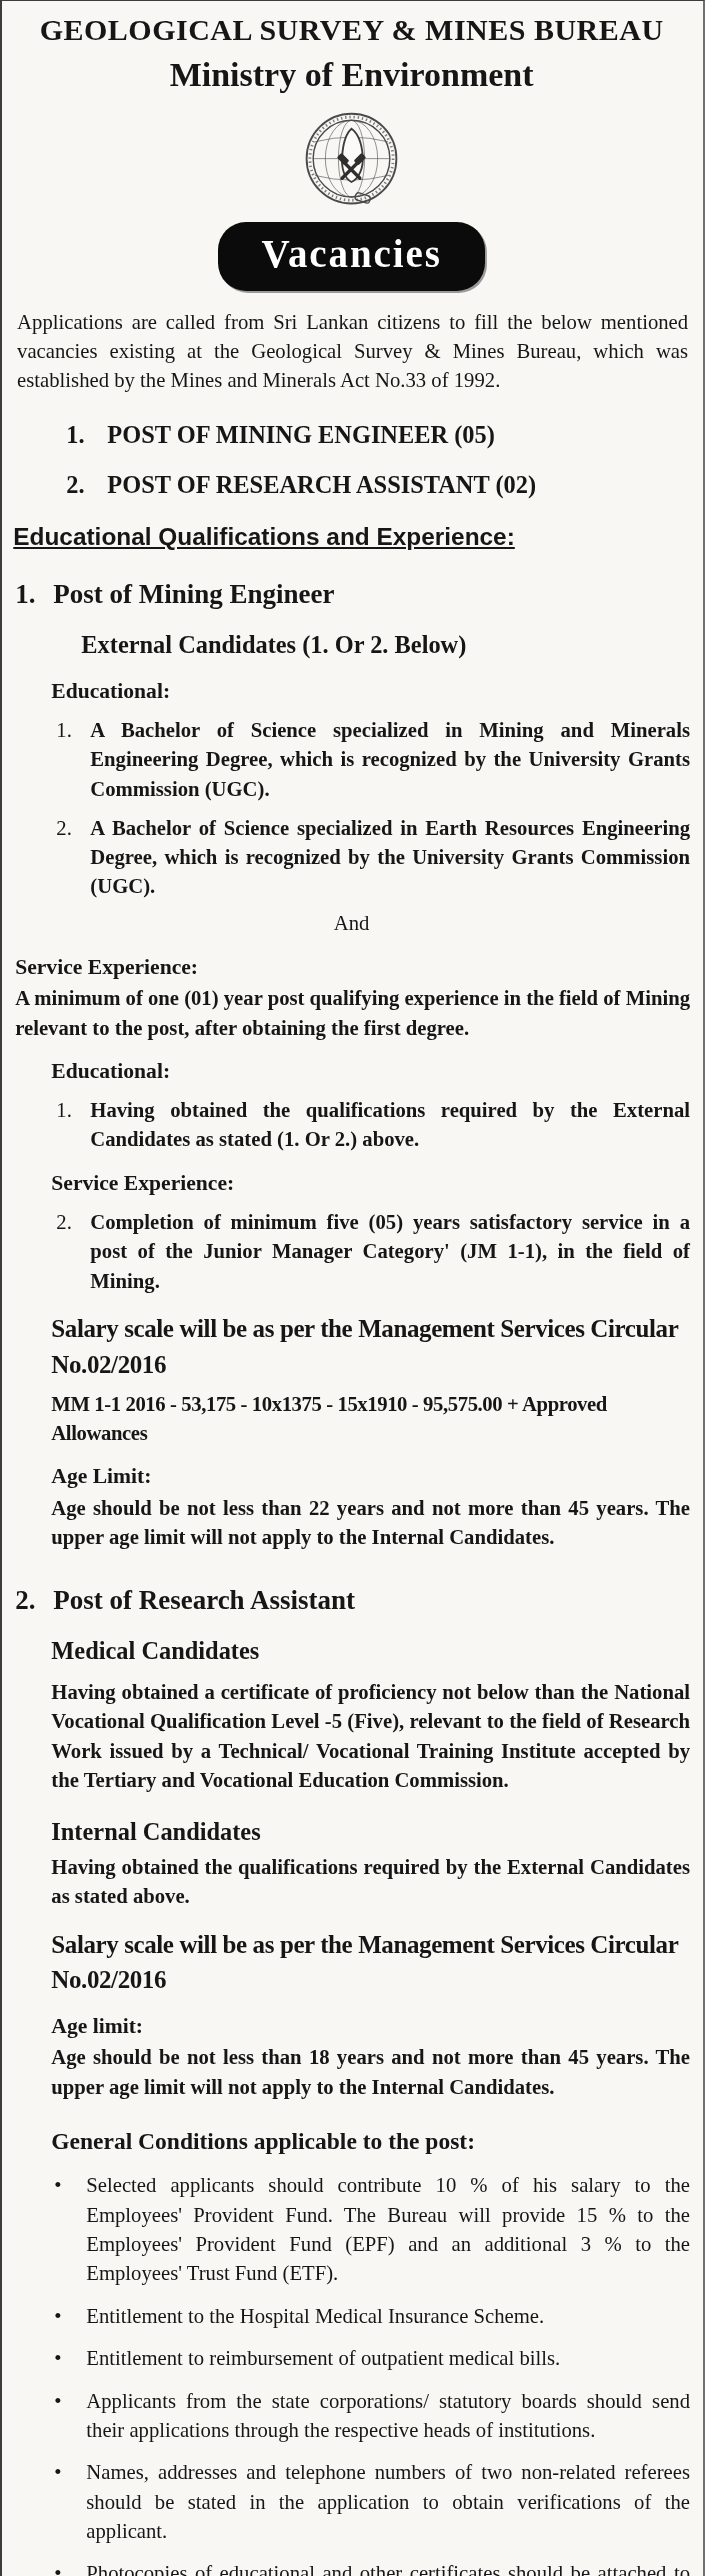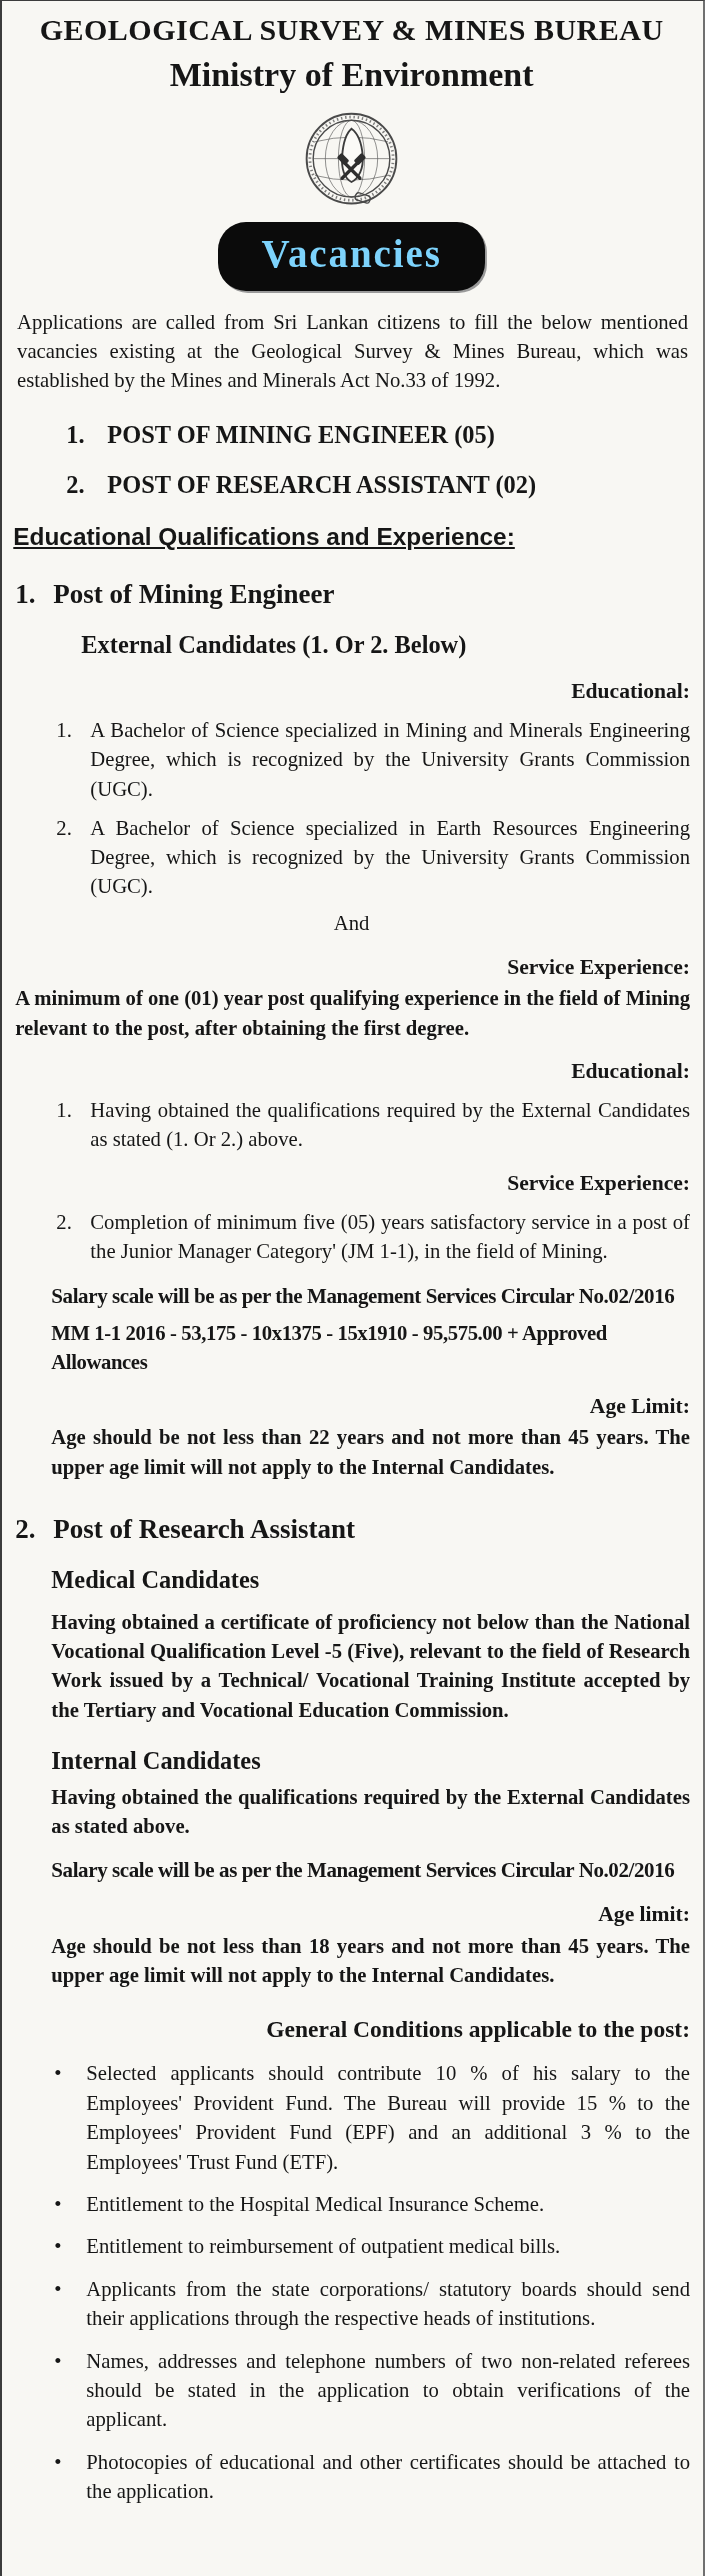--- a/index.html
+++ b/index.html
@@ -19,21 +19,21 @@
   .justify { text-align:justify; text-justify:inter-word; }
 
   .org-title { font-size:30px; font-weight:bold; line-height:1.2; letter-spacing:0.5px; margin-top:3.8px; }
   .ministry  { font-size:34px; font-weight:bold; line-height:1.25; margin-top:5.6px; }
 
   .logo-wrap { margin:11.3px auto 3.8px; width:101px; height:105px; }
   .logo-wrap svg { display:block; }
 
   .banner-row { text-align:center; margin:9.4px 0 17px; }
   .banner {
-    display:inline-block; background:#0b0b0b; color:#7dd3fc;
+    display:inline-block; background:#0b0b0b; color:#ffffff;
     border-radius:28px; padding:3.8px 43px 9.4px;
     font-size:39px; font-weight:bold; letter-spacing:1.9px;
     box-shadow:1.9px 1.9px 0 #9a9a9a;
   }
 
   .intro { margin:5.6px 1.9px 0 3.8px; }
 
   .post-list { margin:22.6px 0 0 53px; }
   .post-item { display:flex; font-weight:bold; font-size:24.4px; margin-bottom:15px; }
   .post-item .num { width:41px; flex:none; }
@@ -43,33 +43,33 @@
     font-size:24.4px; font-weight:bold; text-decoration:underline;
     margin:17px 0 0 0;
   }
 
   .sec-heading { display:flex; font-size:27px; font-weight:bold; margin:20.7px 0 0 1.9px; }
   .sec-heading .num { width:38px; flex:none; }
 
   .sub-heading { font-size:24.4px; font-weight:bold; margin:15px 0 0 68px; }
   .sub-heading.flush { margin-left:38px; }
 
-  .label { font-size:21.6px; font-weight:bold; margin:13px 0 0 38px;text-align:right; }
+  .label { font-size:21.6px; font-weight:bold; margin:13px 0 0 38px; }
 
   .olist { margin:9.4px 0 0 0; }
   .oitem { display:flex; margin:9.4px 0 0 43px; }
   .oitem .num { width:34px; flex:none; }
-  .oitem .txt { flex:1; text-align:justify; }
+  .oitem .txt { flex:1; text-align:justify;font-weight:bold; }
 
   .conj { text-align:center; margin-top:7.5px; }
 
   .body-par { margin:1.9px 0 0 38px; text-align:justify;font-weight:bold; }
   .body-par.flush { margin-left:1.9px; }
 
-  .salary-head { font-size:21px; font-weight:bold; letter-spacing:-0.4px; margin:15px 0 0 38px; }
+  .salary-head { font-size:25px; font-weight:bold; letter-spacing:-0.4px; margin:15px 0 0 38px; }
   .salary-line { font-size:20.7px; font-weight:bold; letter-spacing:-0.4px; margin:7.5px 0 0 38px; }
 
   .blist { margin:5.6px 0 0 0; }
   .bitem { display:flex; margin:13px 0 0 41px; }
   .bitem .marker { width:32px; flex:none; font-size:20.7px; }
   .bitem .txt { flex:1; text-align:justify; }
 </style>
 </head>
 <body>
 

